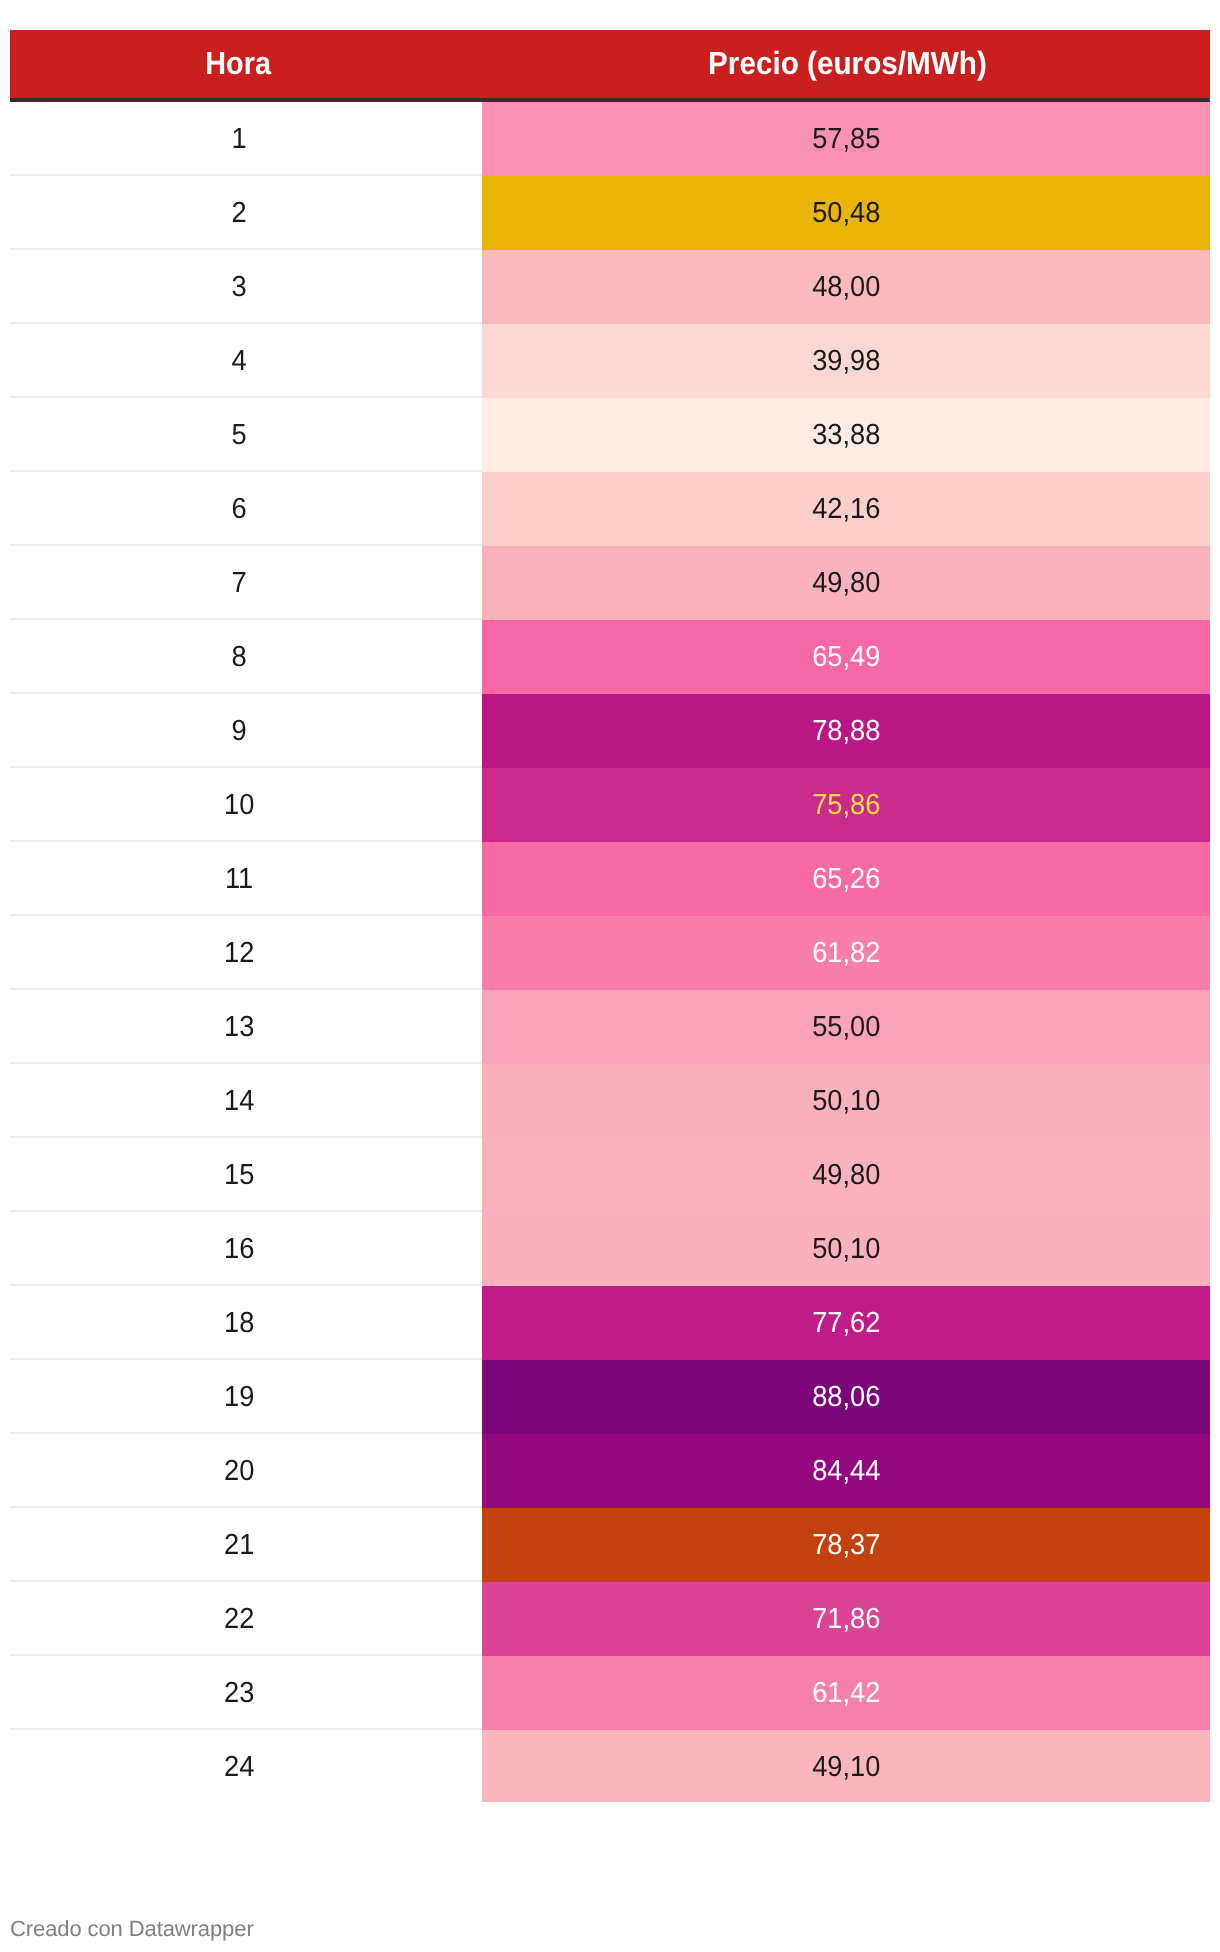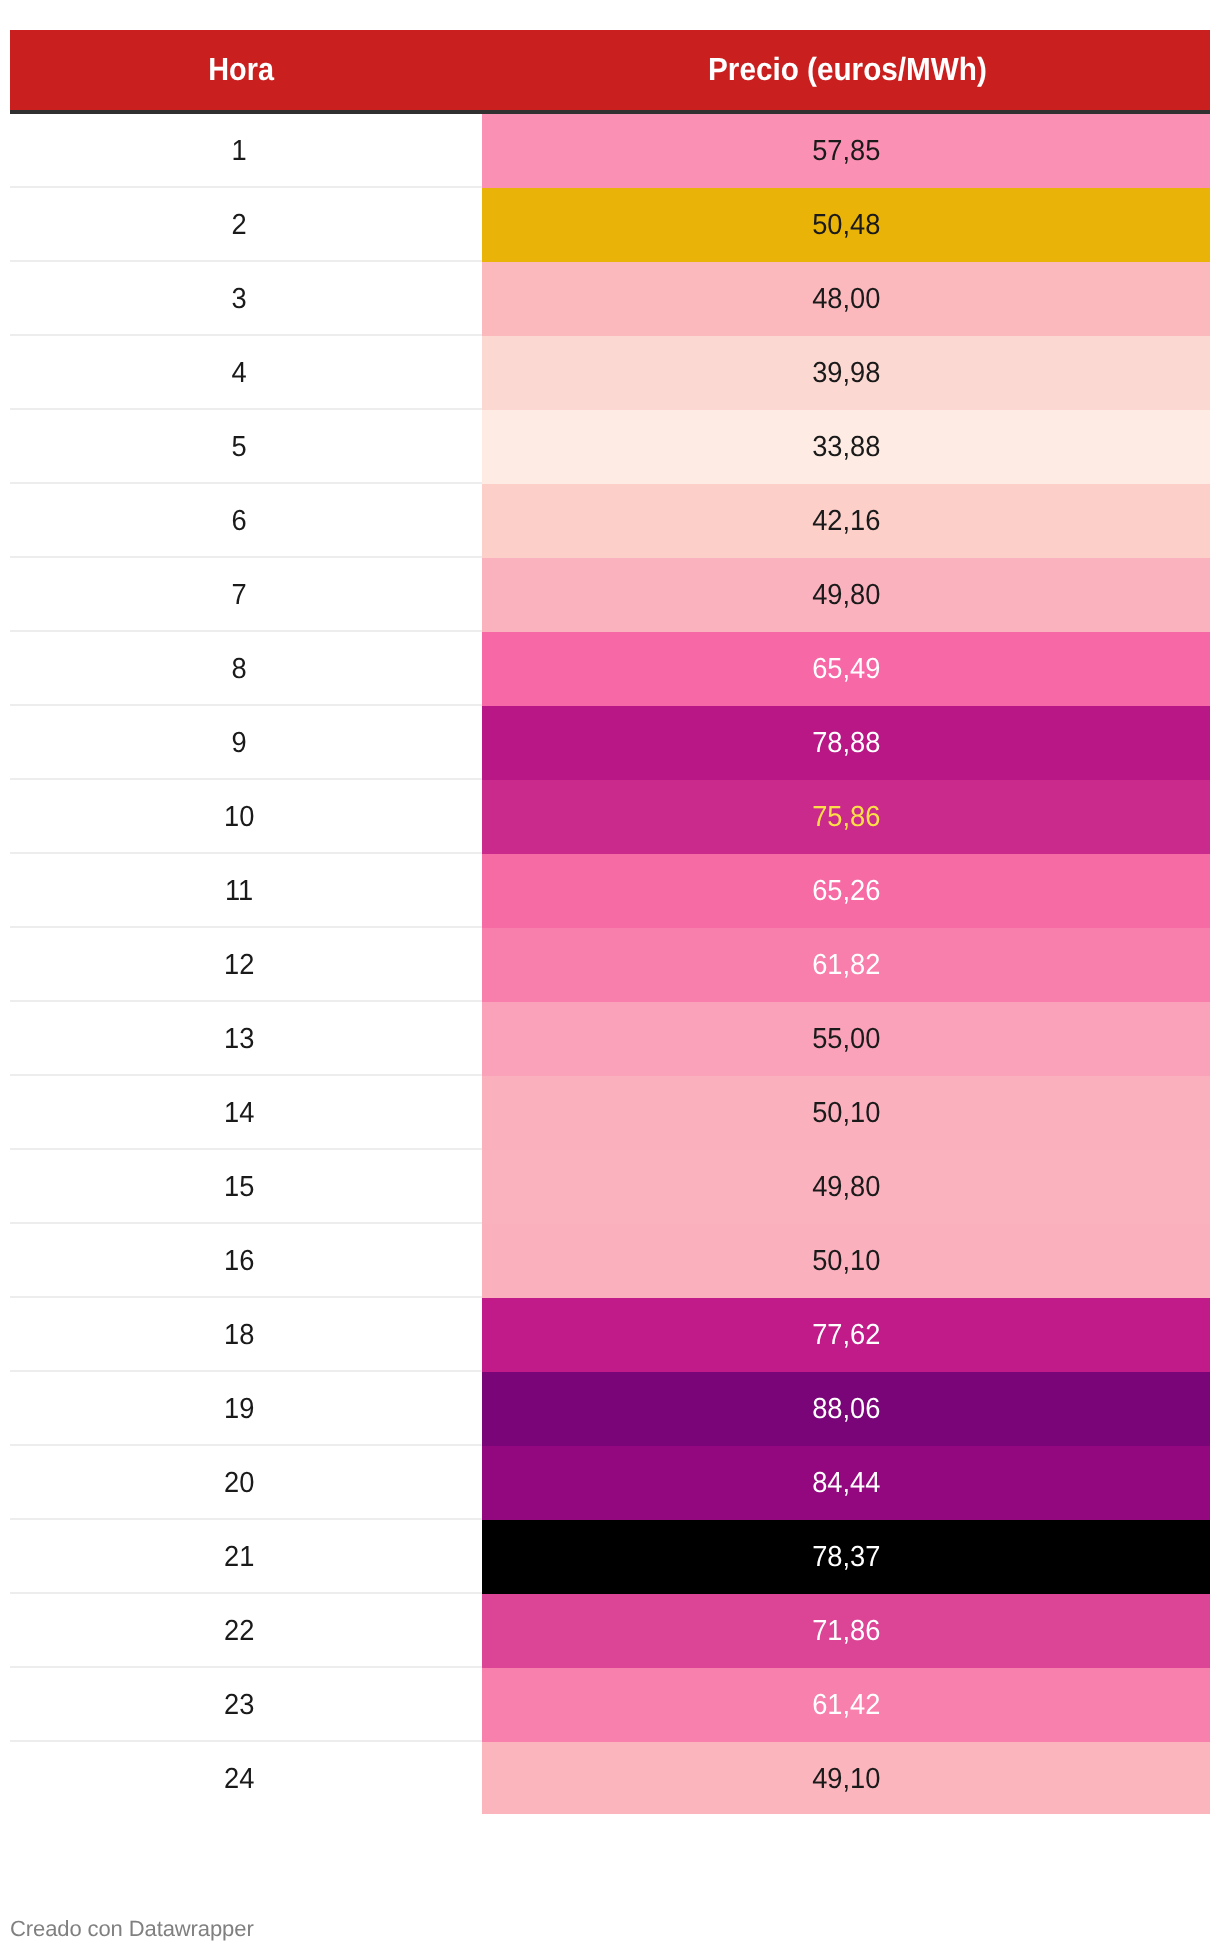--- a/index.html
+++ b/index.html
@@ -21,21 +21,21 @@
     border-collapse:separate; border-spacing:0;
     width:1200px; margin:30px 0 0 10px; table-layout:fixed;
   }
   col.col-hour  { width:472px; }
   col.col-price { width:728px; }
 
   
   thead th {
     background:var(--header-bg); color:var(--header-fg);
     font-weight:bold; font-size:32px;
-    height:68px; padding:6px;
+    height:68px; padding:0;
     text-align:center; vertical-align:middle;
     border-bottom:4px solid var(--header-rule);
   }
   thead th .th-label { display:inline-block; position:relative; top:-1px; }
   thead th.th-hour  { padding-right:14px; }
   thead th.th-hour  .th-label { transform:scaleX(0.899) translateX(-1.5px); }
   thead th.th-price .th-label { transform:scaleX(0.928) translateX(1.3px); }
 
   
   tbody td {
@@ -152,21 +152,21 @@
         <tr>
           <td class="cell-hour"><span class="cell-label">19</span></td>
           <td class="cell-price" style="background: rgb(122, 5, 121); color: rgb(255, 255, 255);"><span class="cell-label">88,06</span></td>
         </tr>
         <tr>
           <td class="cell-hour"><span class="cell-label">20</span></td>
           <td class="cell-price" style="background: rgb(147, 8, 126); color: rgb(255, 255, 255);"><span class="cell-label">84,44</span></td>
         </tr>
         <tr>
           <td class="cell-hour"><span class="cell-label">21</span></td>
-          <td class="cell-price" style="background: #000000; color: rgb(255, 255, 255);"><span class="cell-label">78,37</span></td>
+          <td class="cell-price" style="background: #c2410c; color: rgb(255, 255, 255);"><span class="cell-label">78,37</span></td>
         </tr>
         <tr>
           <td class="cell-hour"><span class="cell-label">22</span></td>
           <td class="cell-price" style="background: rgb(220, 69, 150); color: rgb(255, 255, 255);"><span class="cell-label">71,86</span></td>
         </tr>
         <tr>
           <td class="cell-hour"><span class="cell-label">23</span></td>
           <td class="cell-price" style="background: rgb(248, 128, 172); color: rgb(255, 255, 255);"><span class="cell-label">61,42</span></td>
         </tr>
         <tr>

